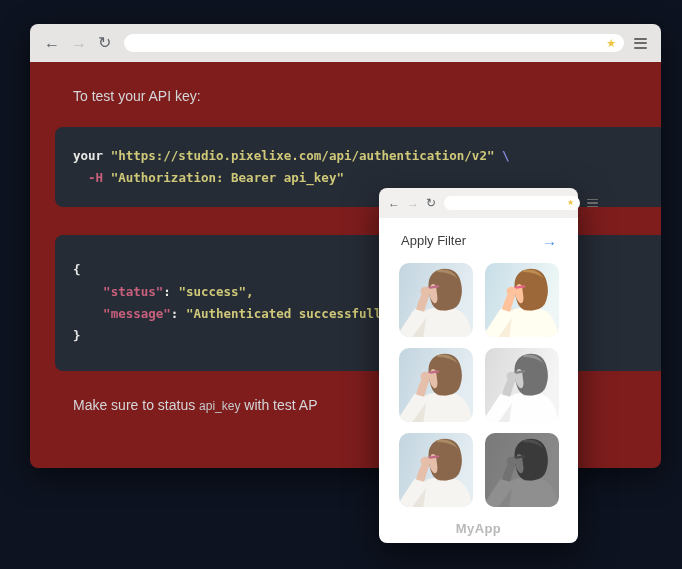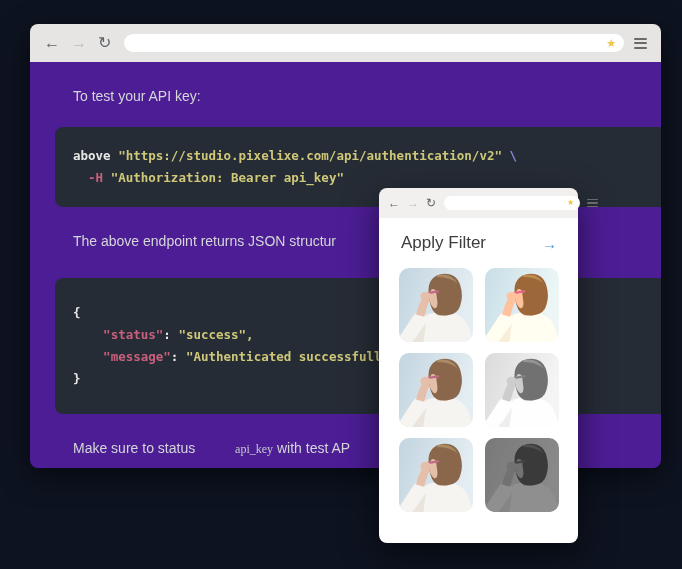--- a/index.html
+++ b/index.html
@@ -37,31 +37,31 @@
   .url-input {
     flex: 1; border: none; outline: none; background: transparent;
     font: 11px "Liberation Sans", sans-serif; color: #333;
   }
   .star { font-size: 11px; color: #edc643; line-height: 1; cursor: pointer; }
   .burger { display: flex; flex-direction: column; gap: 2.5px; cursor: pointer; }
   .burger span { display: block; width: 13px; height: 2px; background: #6a6a6a; border-radius: 1px; }
 
   .content {
     height: 406px;
-    background: #4c1d95;
+    background: #7f1d1d;
     border-radius: 0 0 8px 8px;
     overflow: hidden;
   }
   .para {
     margin: 26px 0 0 43px;
     font-size: 14px; color: #d4d6d8; line-height: 17px;
   }
   .para .inline-code {
-    font-family: Liberation Serif, serif;
-    font-size: 12px; color: #c6c9cc; margin-left: 36px;
+    font-family: Liberation Sans, sans-serif;
+    font-size: 12px; color: #c6c9cc;
   }
   .codeblock {
     margin: 22px 0 0 25px;
     background: #262c36;
     border-radius: 8px 0 0 8px;
     padding: 18px 18px;
     font-family: "DejaVu Sans Mono", monospace;
     font-size: 12.5px; font-weight: bold;
     color: #e8e8e6; line-height: 22px;
   }
@@ -88,21 +88,21 @@
 
   .popup-body {
     height: 325px; background: #ffffff;
     border-radius: 0 0 8px 8px;
     display: flex; flex-direction: column;
   }
   .filter-head {
     display: flex; align-items: center; justify-content: space-between;
     padding: 15px 21px 9px 22px;
   }
-  .filter-title { font-size: 17px; color: #3d3d3d; }
+  .filter-title { font-size: 13px; color: #3d3d3d; }
   .arrow-btn {
     font-size: 15px; color: #4a90e2; line-height: 1;
     cursor: pointer; user-select: none;
   }
   .thumb-grid {
     display: grid;
     grid-template-columns: 74px 74px;
     grid-auto-rows: 74px;
     gap: 11px 12px;
     justify-content: center;
@@ -163,25 +163,24 @@
         <span></span>
         <span></span>
         <span></span>
       </div>
   </div>
 
   <div class="content">
     <div class="para">To test your API key:</div>
 
     <div class="codeblock">
-      <div class="ln"><span class="tok-plain">above </span><span class="tok-str">"https://studio.pixelixe.com/api/authentication/v2"</span><span class="tok-plain"> </span><span class="tok-esc">\</span></div>
+      <div class="ln"><span class="tok-plain">your </span><span class="tok-str">"https://studio.pixelixe.com/api/authentication/v2"</span><span class="tok-plain"> </span><span class="tok-esc">\</span></div>
       <div class="ln"><span class="tok-plain">  </span><span class="tok-flag">-H</span><span class="tok-plain"> </span><span class="tok-str">"Authorization: Bearer api_key"</span></div>
     </div>
 
-    <div class="para">The above endpoint returns JSON structur</div>
 
     <div class="codeblock json">
       <div class="ln"><span class="tok-plain">{</span></div>
       <div class="ln"><span class="tok-plain">    </span><span class="tok-key">"status"</span><span class="tok-plain">: </span><span class="tok-str">"success",</span></div>
       <div class="ln"><span class="tok-plain">    </span><span class="tok-key">"message"</span><span class="tok-plain">: </span><span class="tok-str">"Authenticated successfull</span></div>
       <div class="ln"><span class="tok-plain">}</span></div>
     </div>
 
     <div class="para"><span>Make sure to status </span><span class="inline-code">api_key</span><span> with test AP</span></div>
   </div>
@@ -235,14 +234,15 @@
             <use href="#portrait"></use>
           </svg>
       </div>
       <div class="thumb f-graydark" title="grayscale-dark">
         <svg viewBox="0 0 100 100">
             <use href="#portrait"></use>
           </svg>
       </div>
     </div>
 
+    <div class="brand-footer">MyApp</div>
   </div>
 </div>
 
 </body></html>

